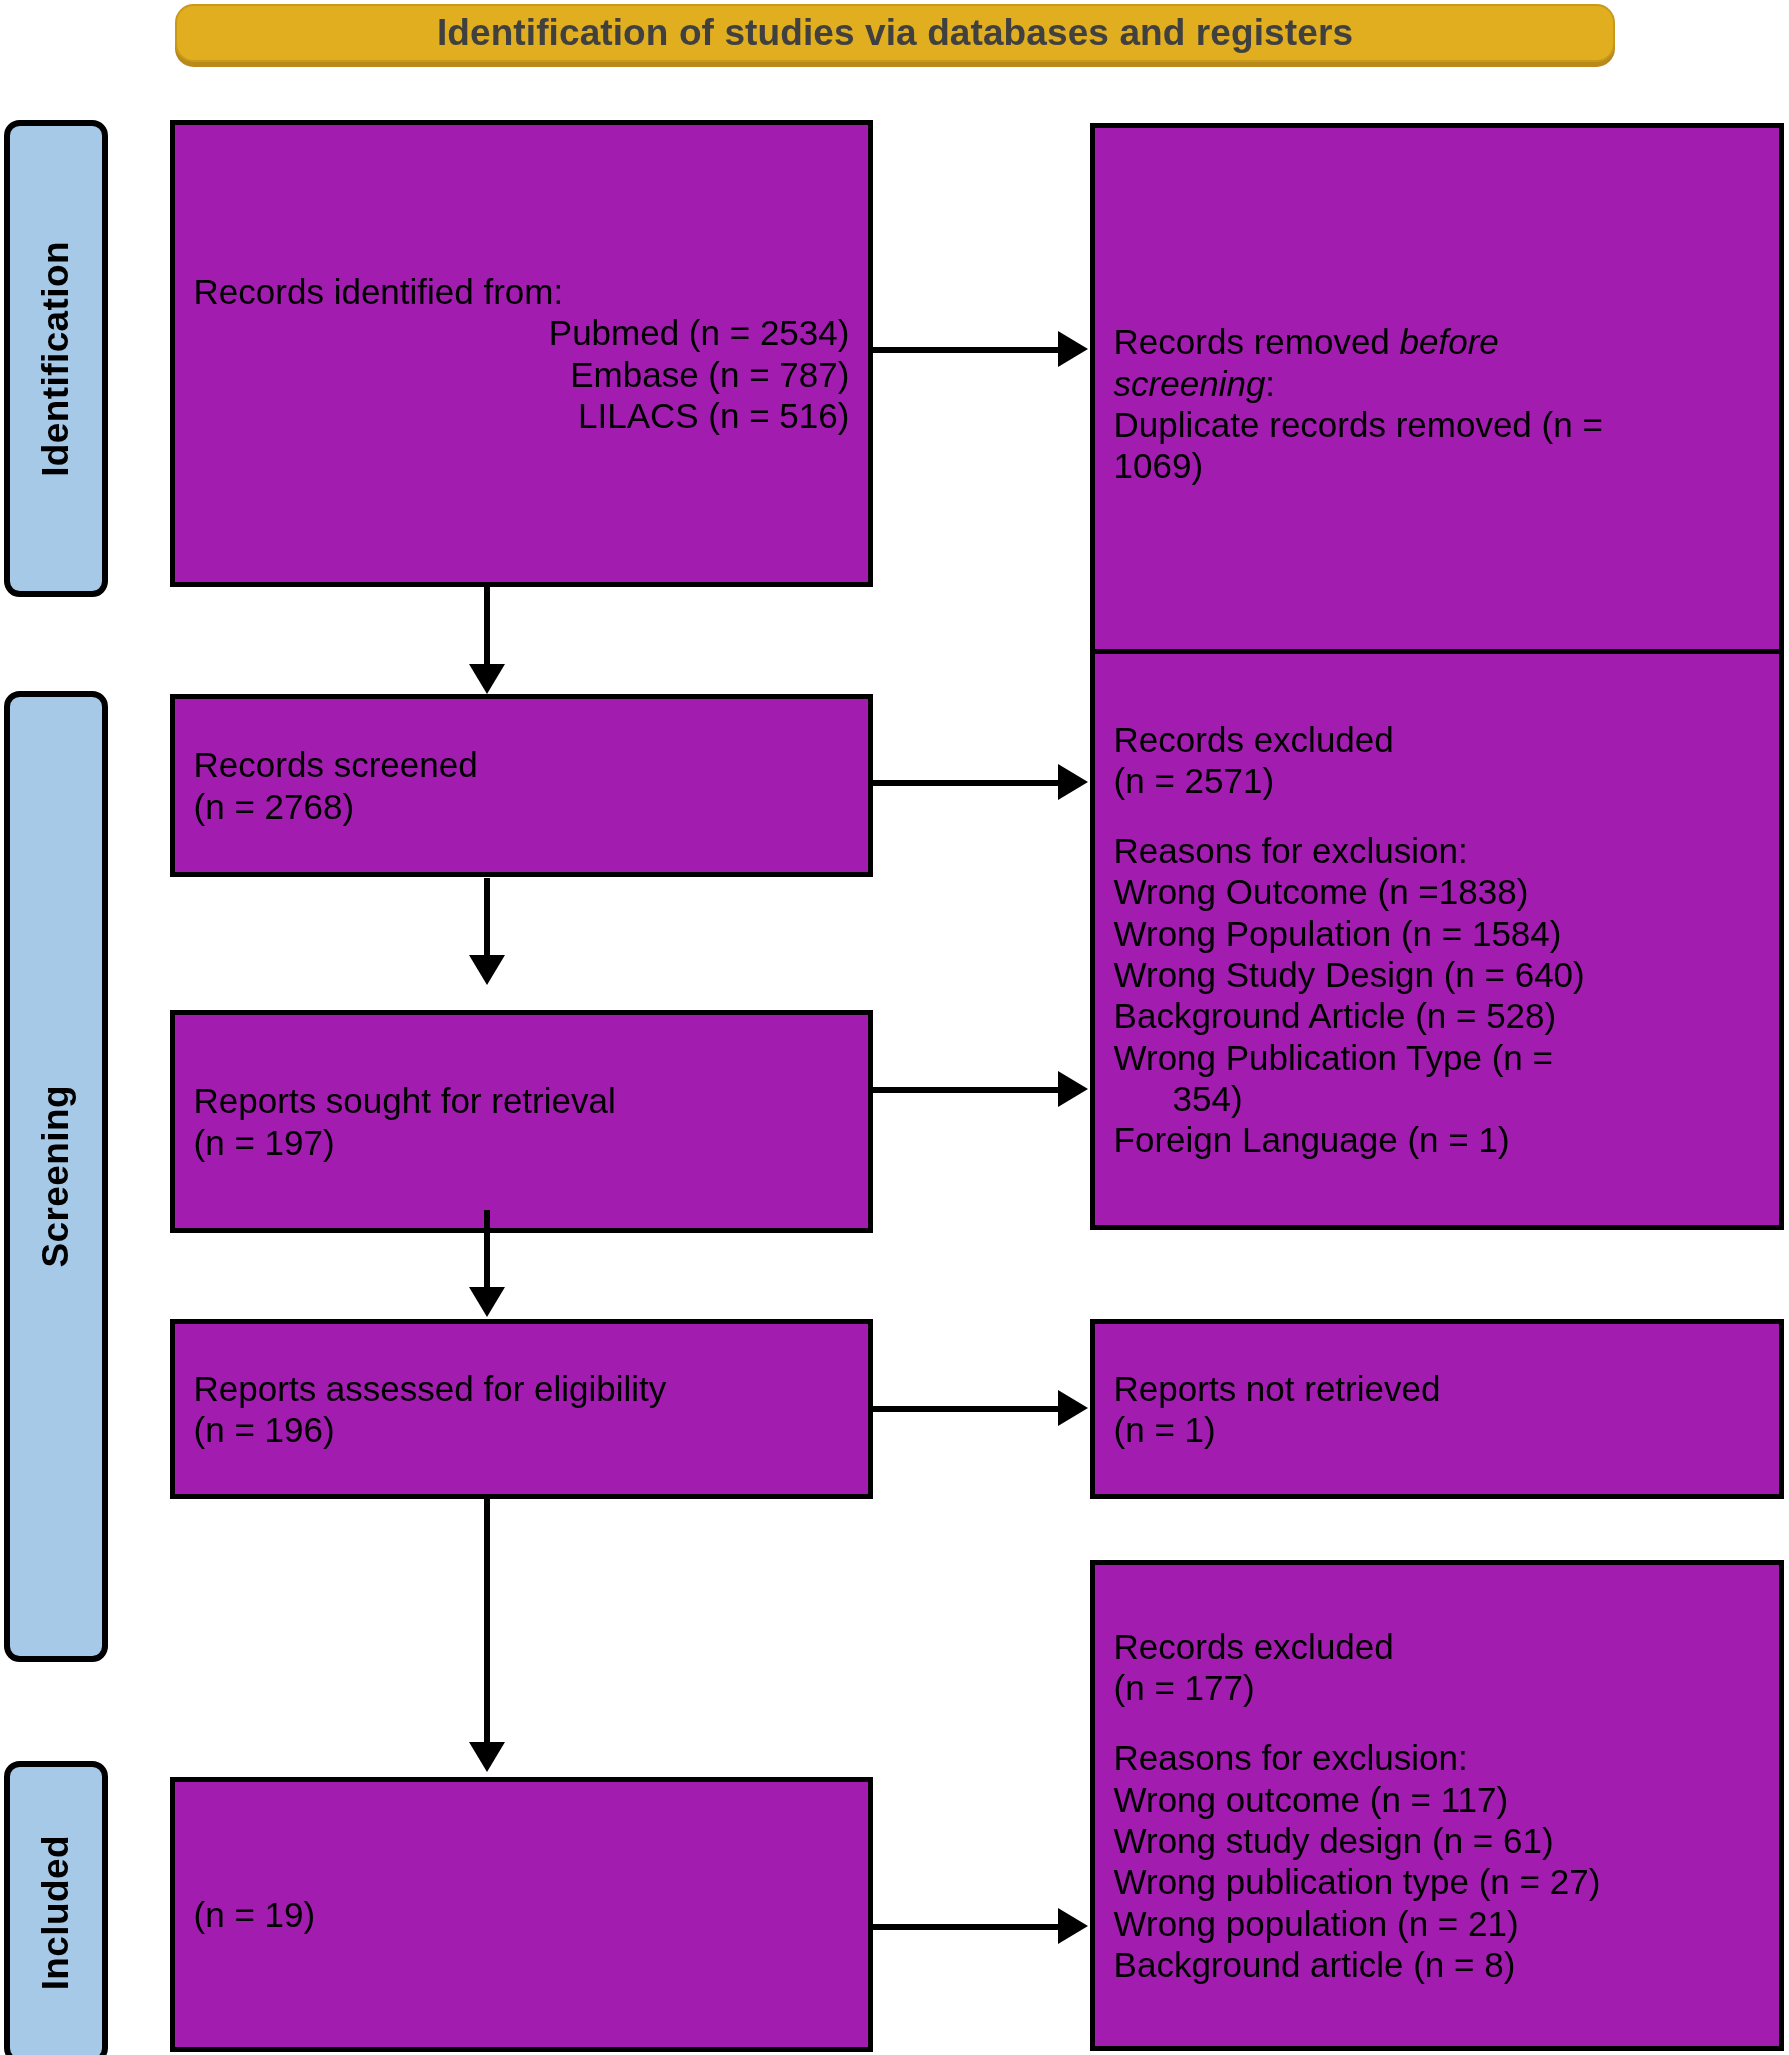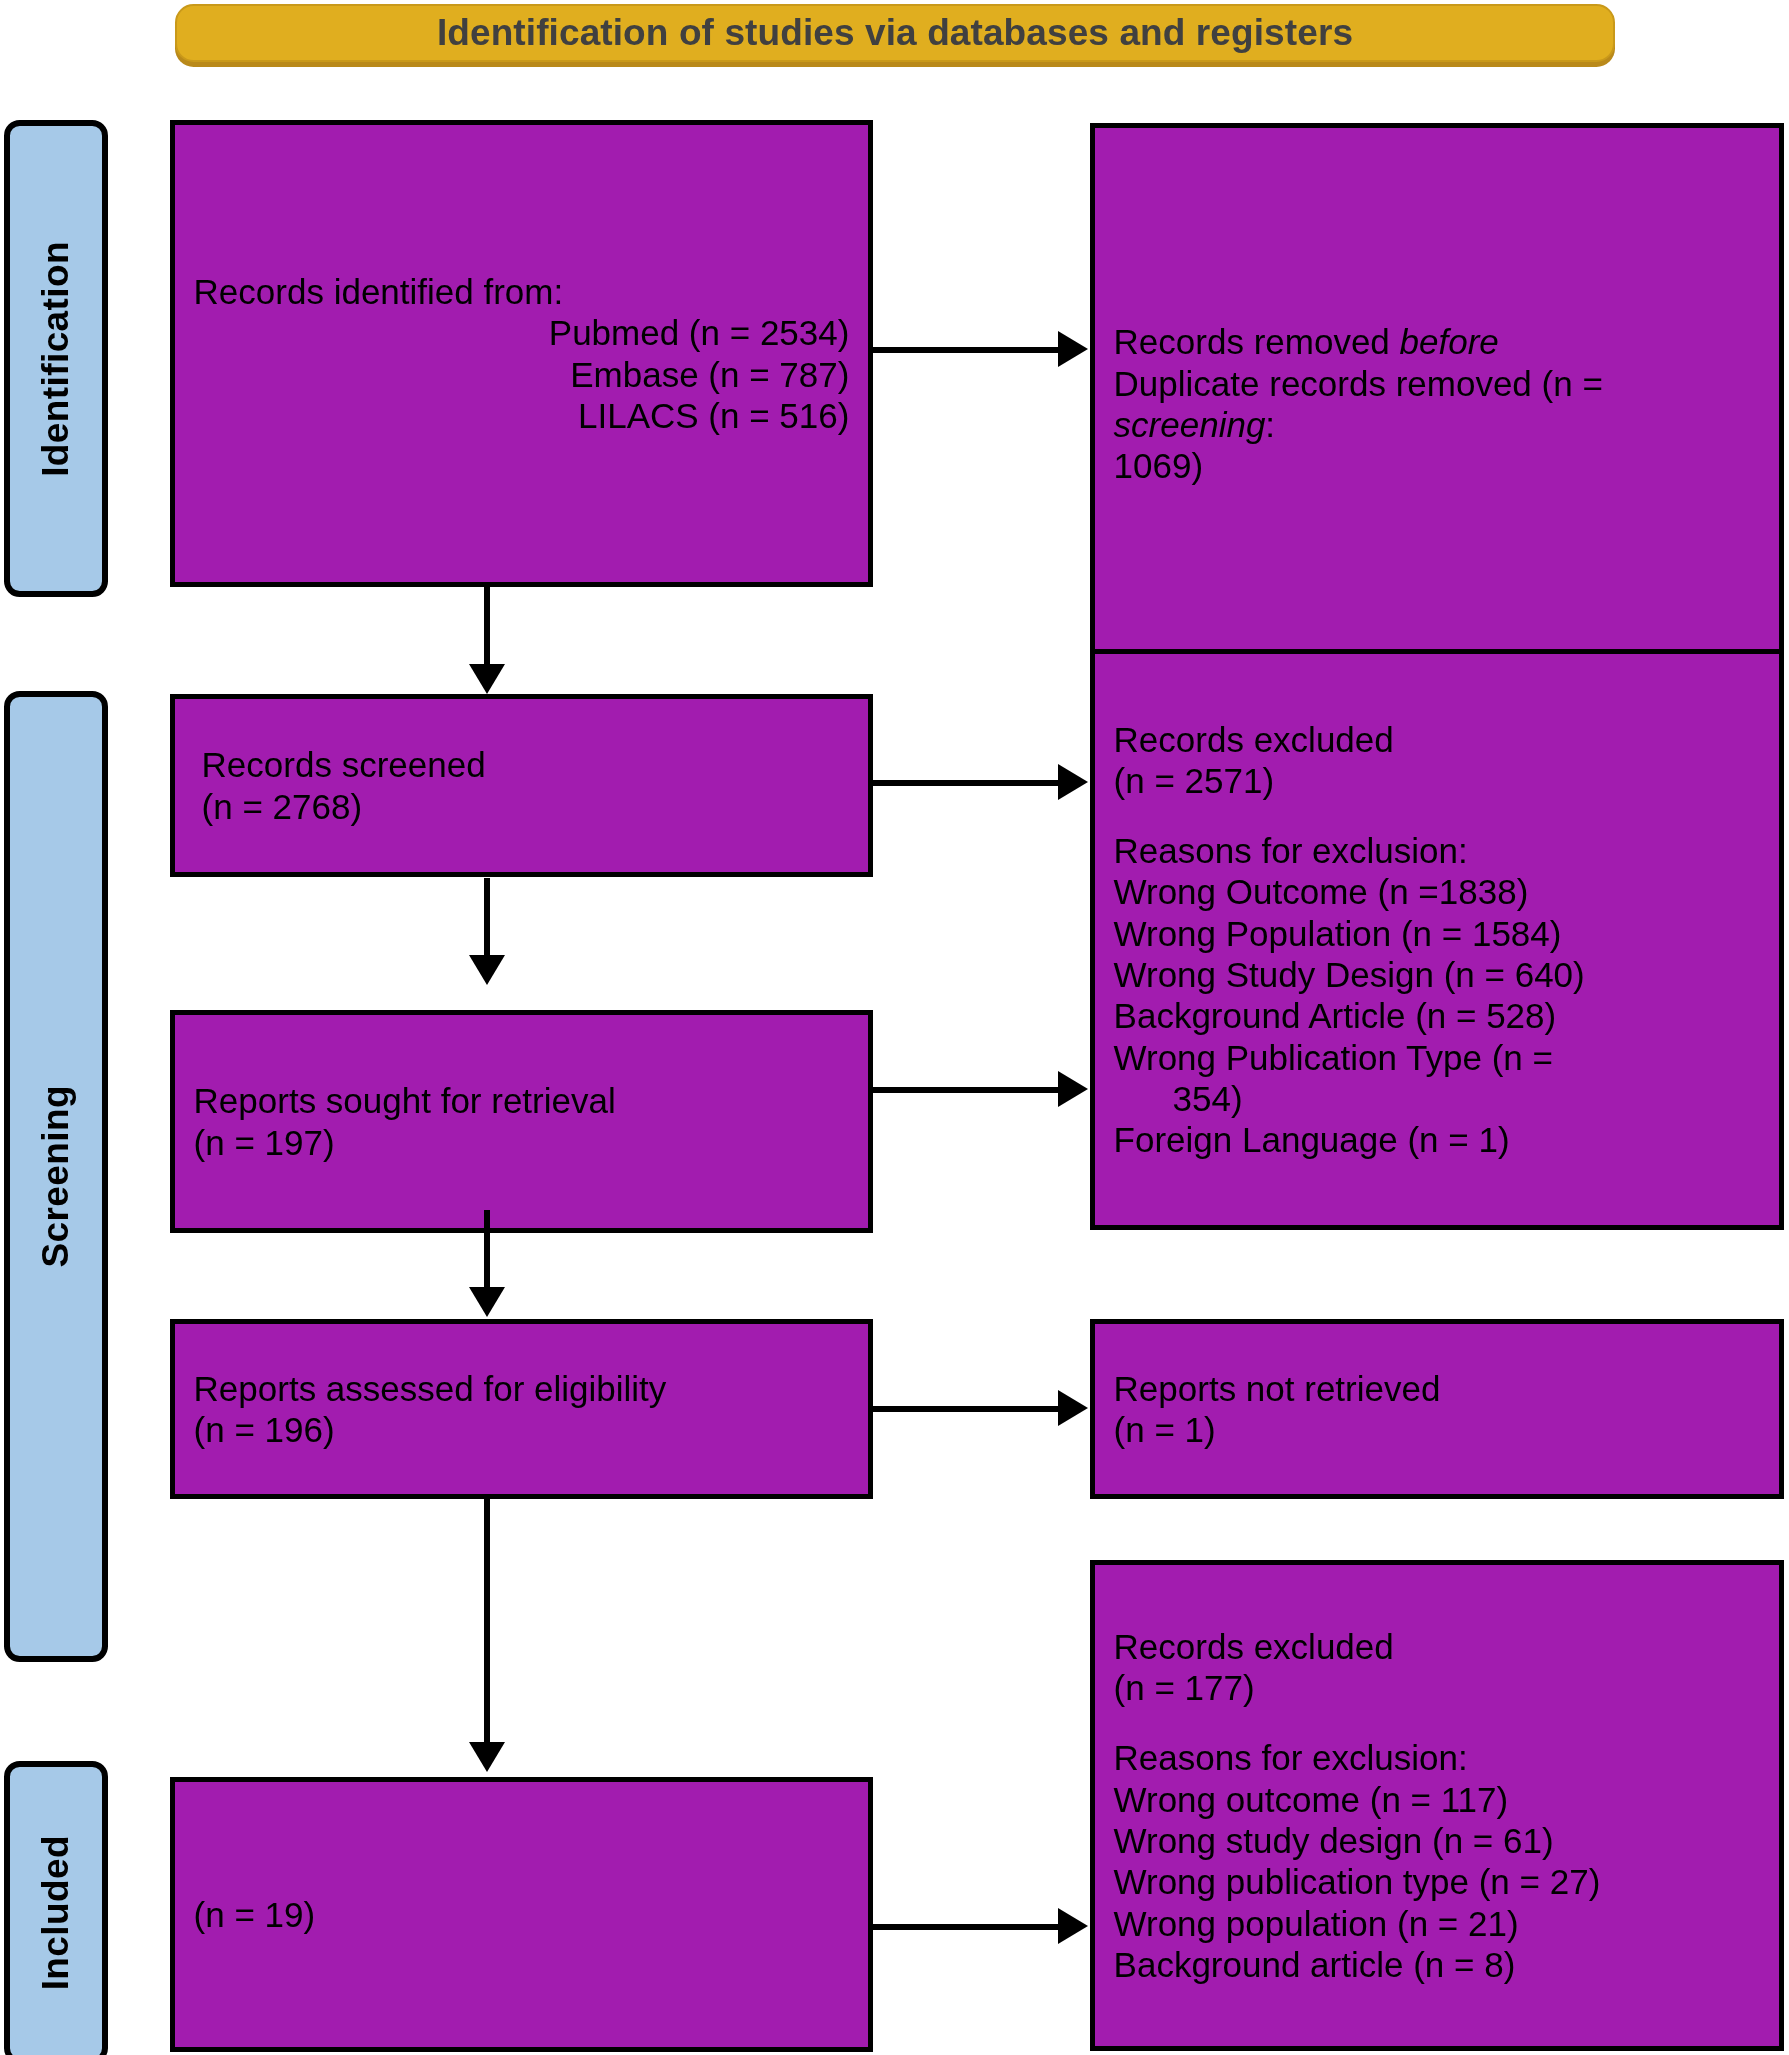--- a/index.html
+++ b/index.html
@@ -102,33 +102,33 @@
       <div class="ln">Records identified from:</div>
       <div class="ln ind">Pubmed (n = 2534)</div>
       <div class="ln ind">Embase (n = 787)</div>
       <div class="ln ind">LILACS (n = 516)</div>
     </div>
   </div>
 
   <div class="box" style="left:1090px;top:123px;width:694px;height:562px;">
     <div class="inner">
       <div class="ln"><span>Records removed </span><em>before</em></div>
+      <div class="ln"><em>screening</em><span>:</span></div>
       <div class="ln">Duplicate records removed (n =</div>
-      <div class="ln"><em>screening</em><span>:</span></div>
       <div class="ln">1069)</div>
     </div>
   </div>
 
   <div class="hline" style="left:873px;top:347px;width:185px;"></div>
   <div class="arrow-r" style="left:1058px;top:331px;"></div>
 
   <div class="vline" style="left:484px;top:587px;width:6.4px;height:80px;"></div>
   <div class="arrow-d" style="left:469px;top:664px;"></div>
 
-  <div class="box" style="left:170px;top:694px;width:703px;height:183px;padding-left:8px;">
+  <div class="box" style="left:170px;top:694px;width:703px;height:183px;">
     <div class="inner">
       <div class="ln">Records screened</div>
       <div class="ln">(n = 2768)</div>
     </div>
   </div>
 
   <div class="box" style="left:1090px;top:649px;width:694px;height:581px;">
     <div class="inner">
       <div class="ln">Records excluded</div>
       <div class="ln">(n = 2571)</div>

